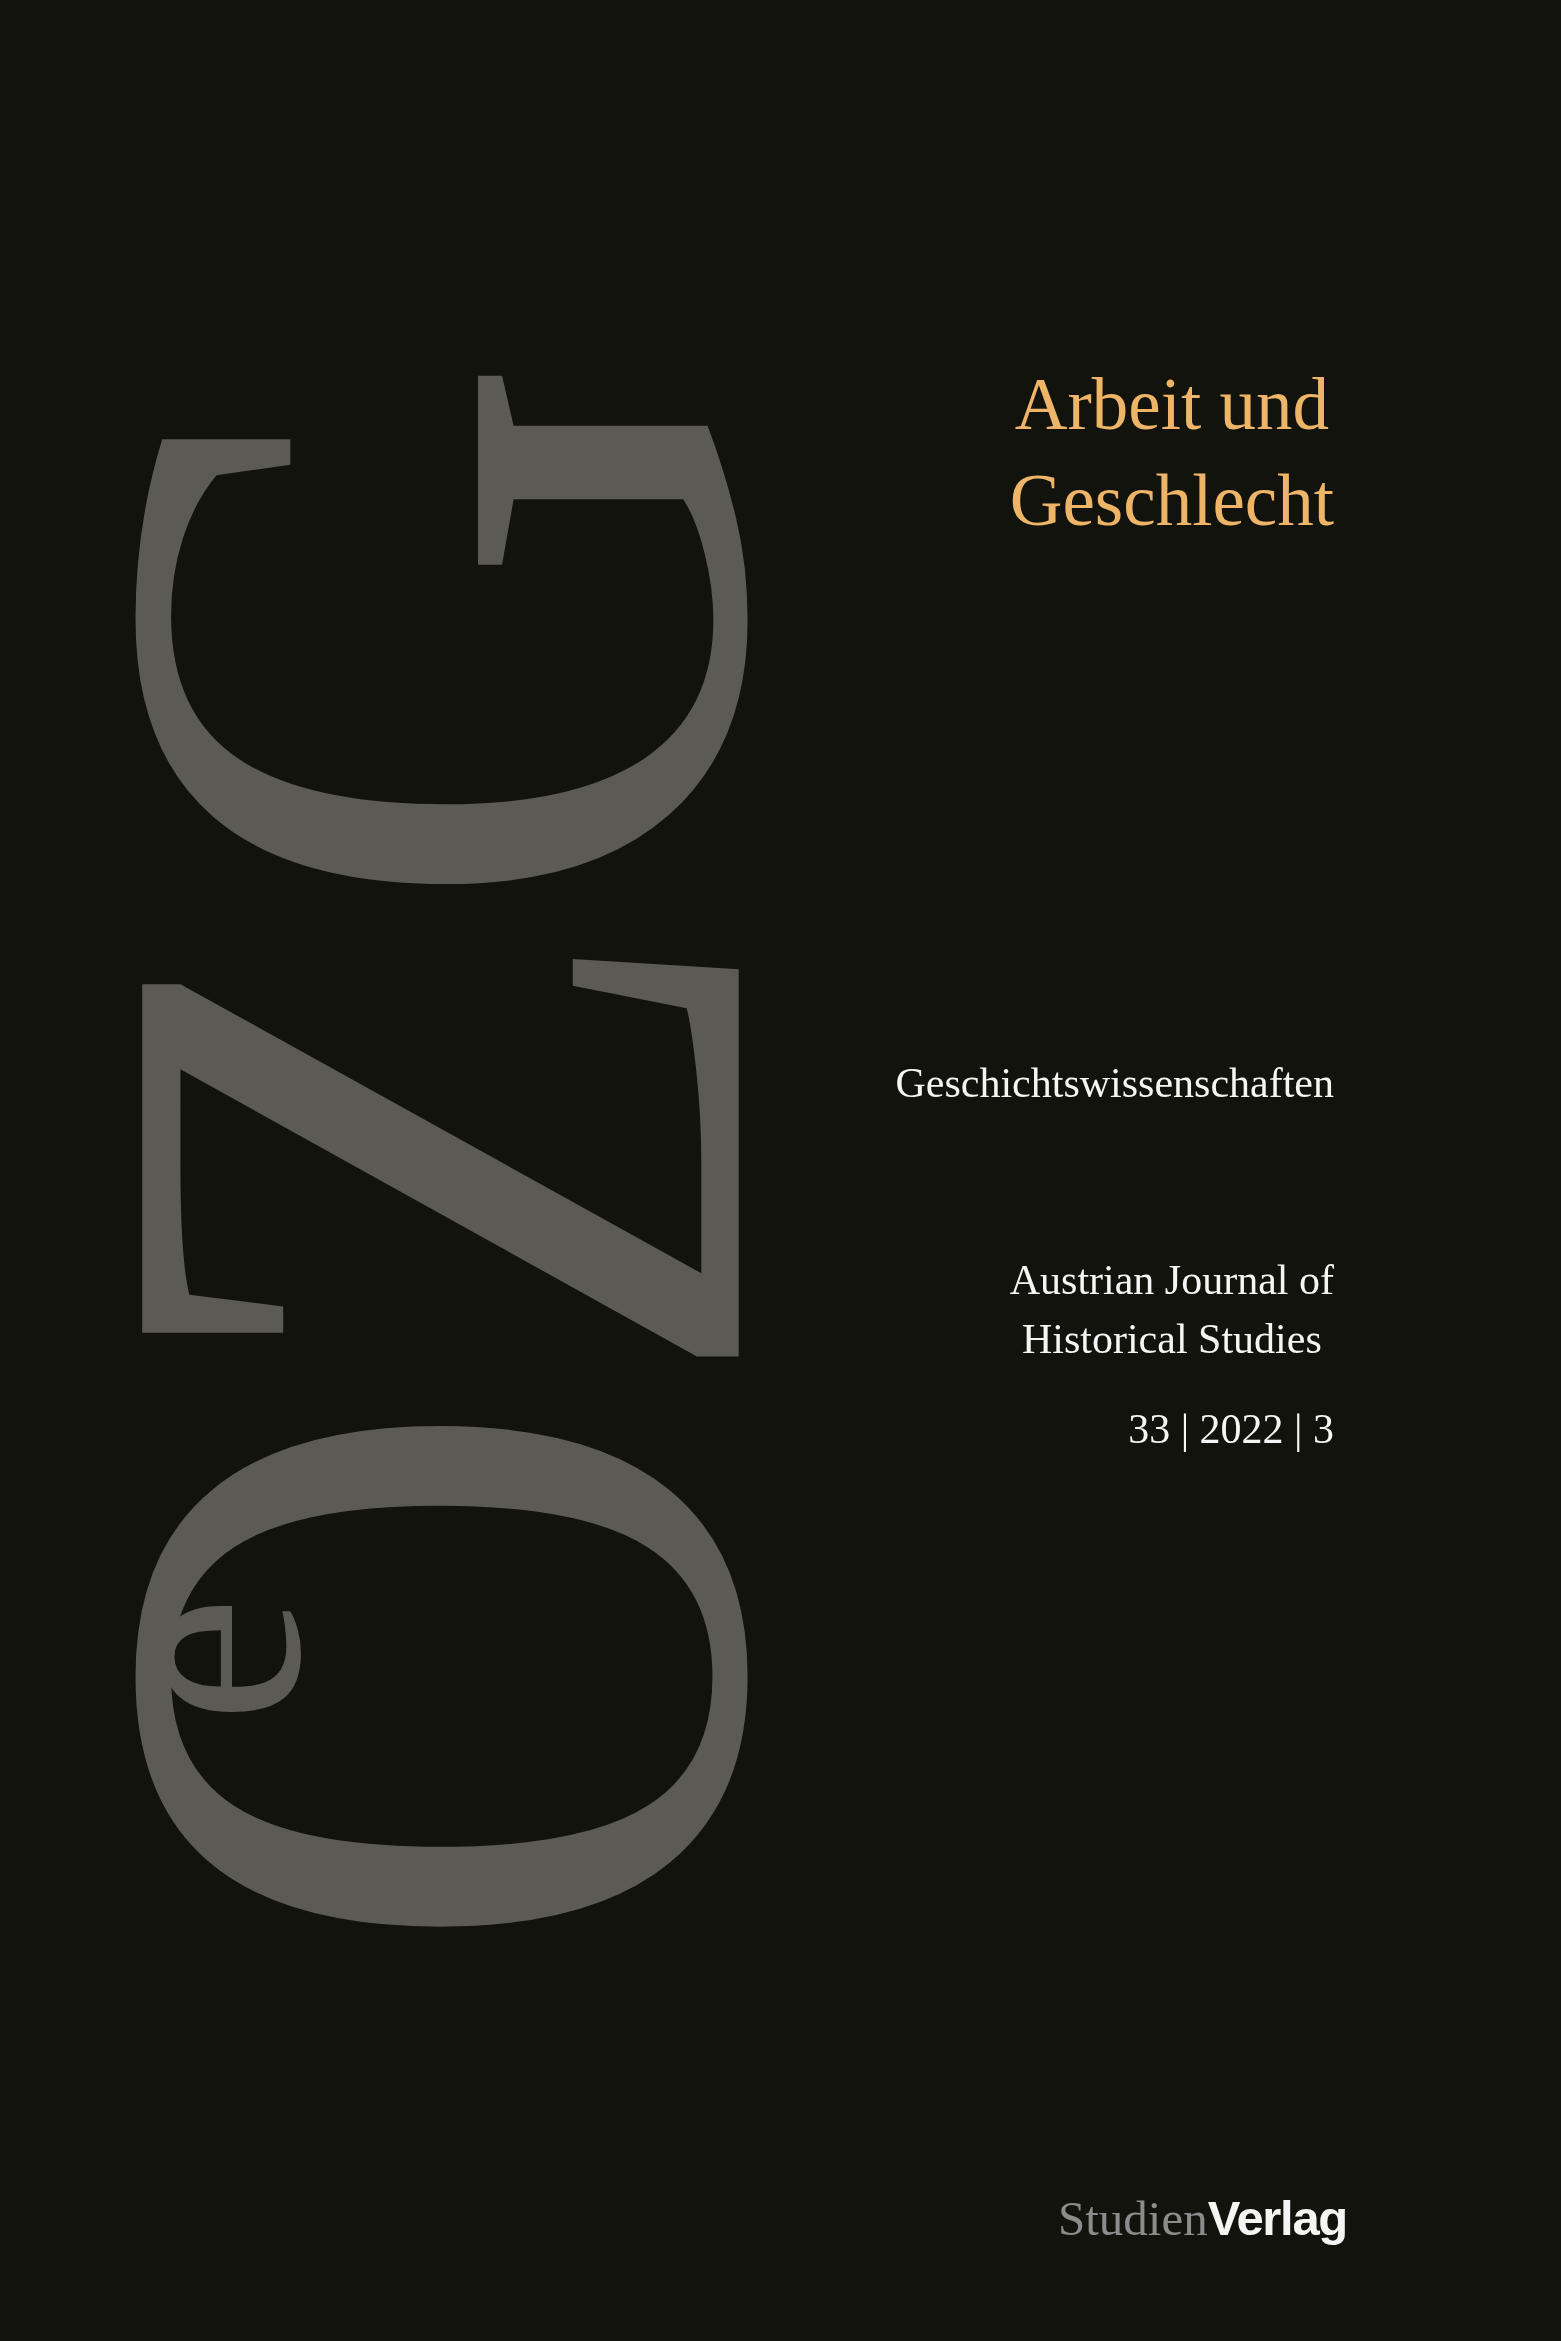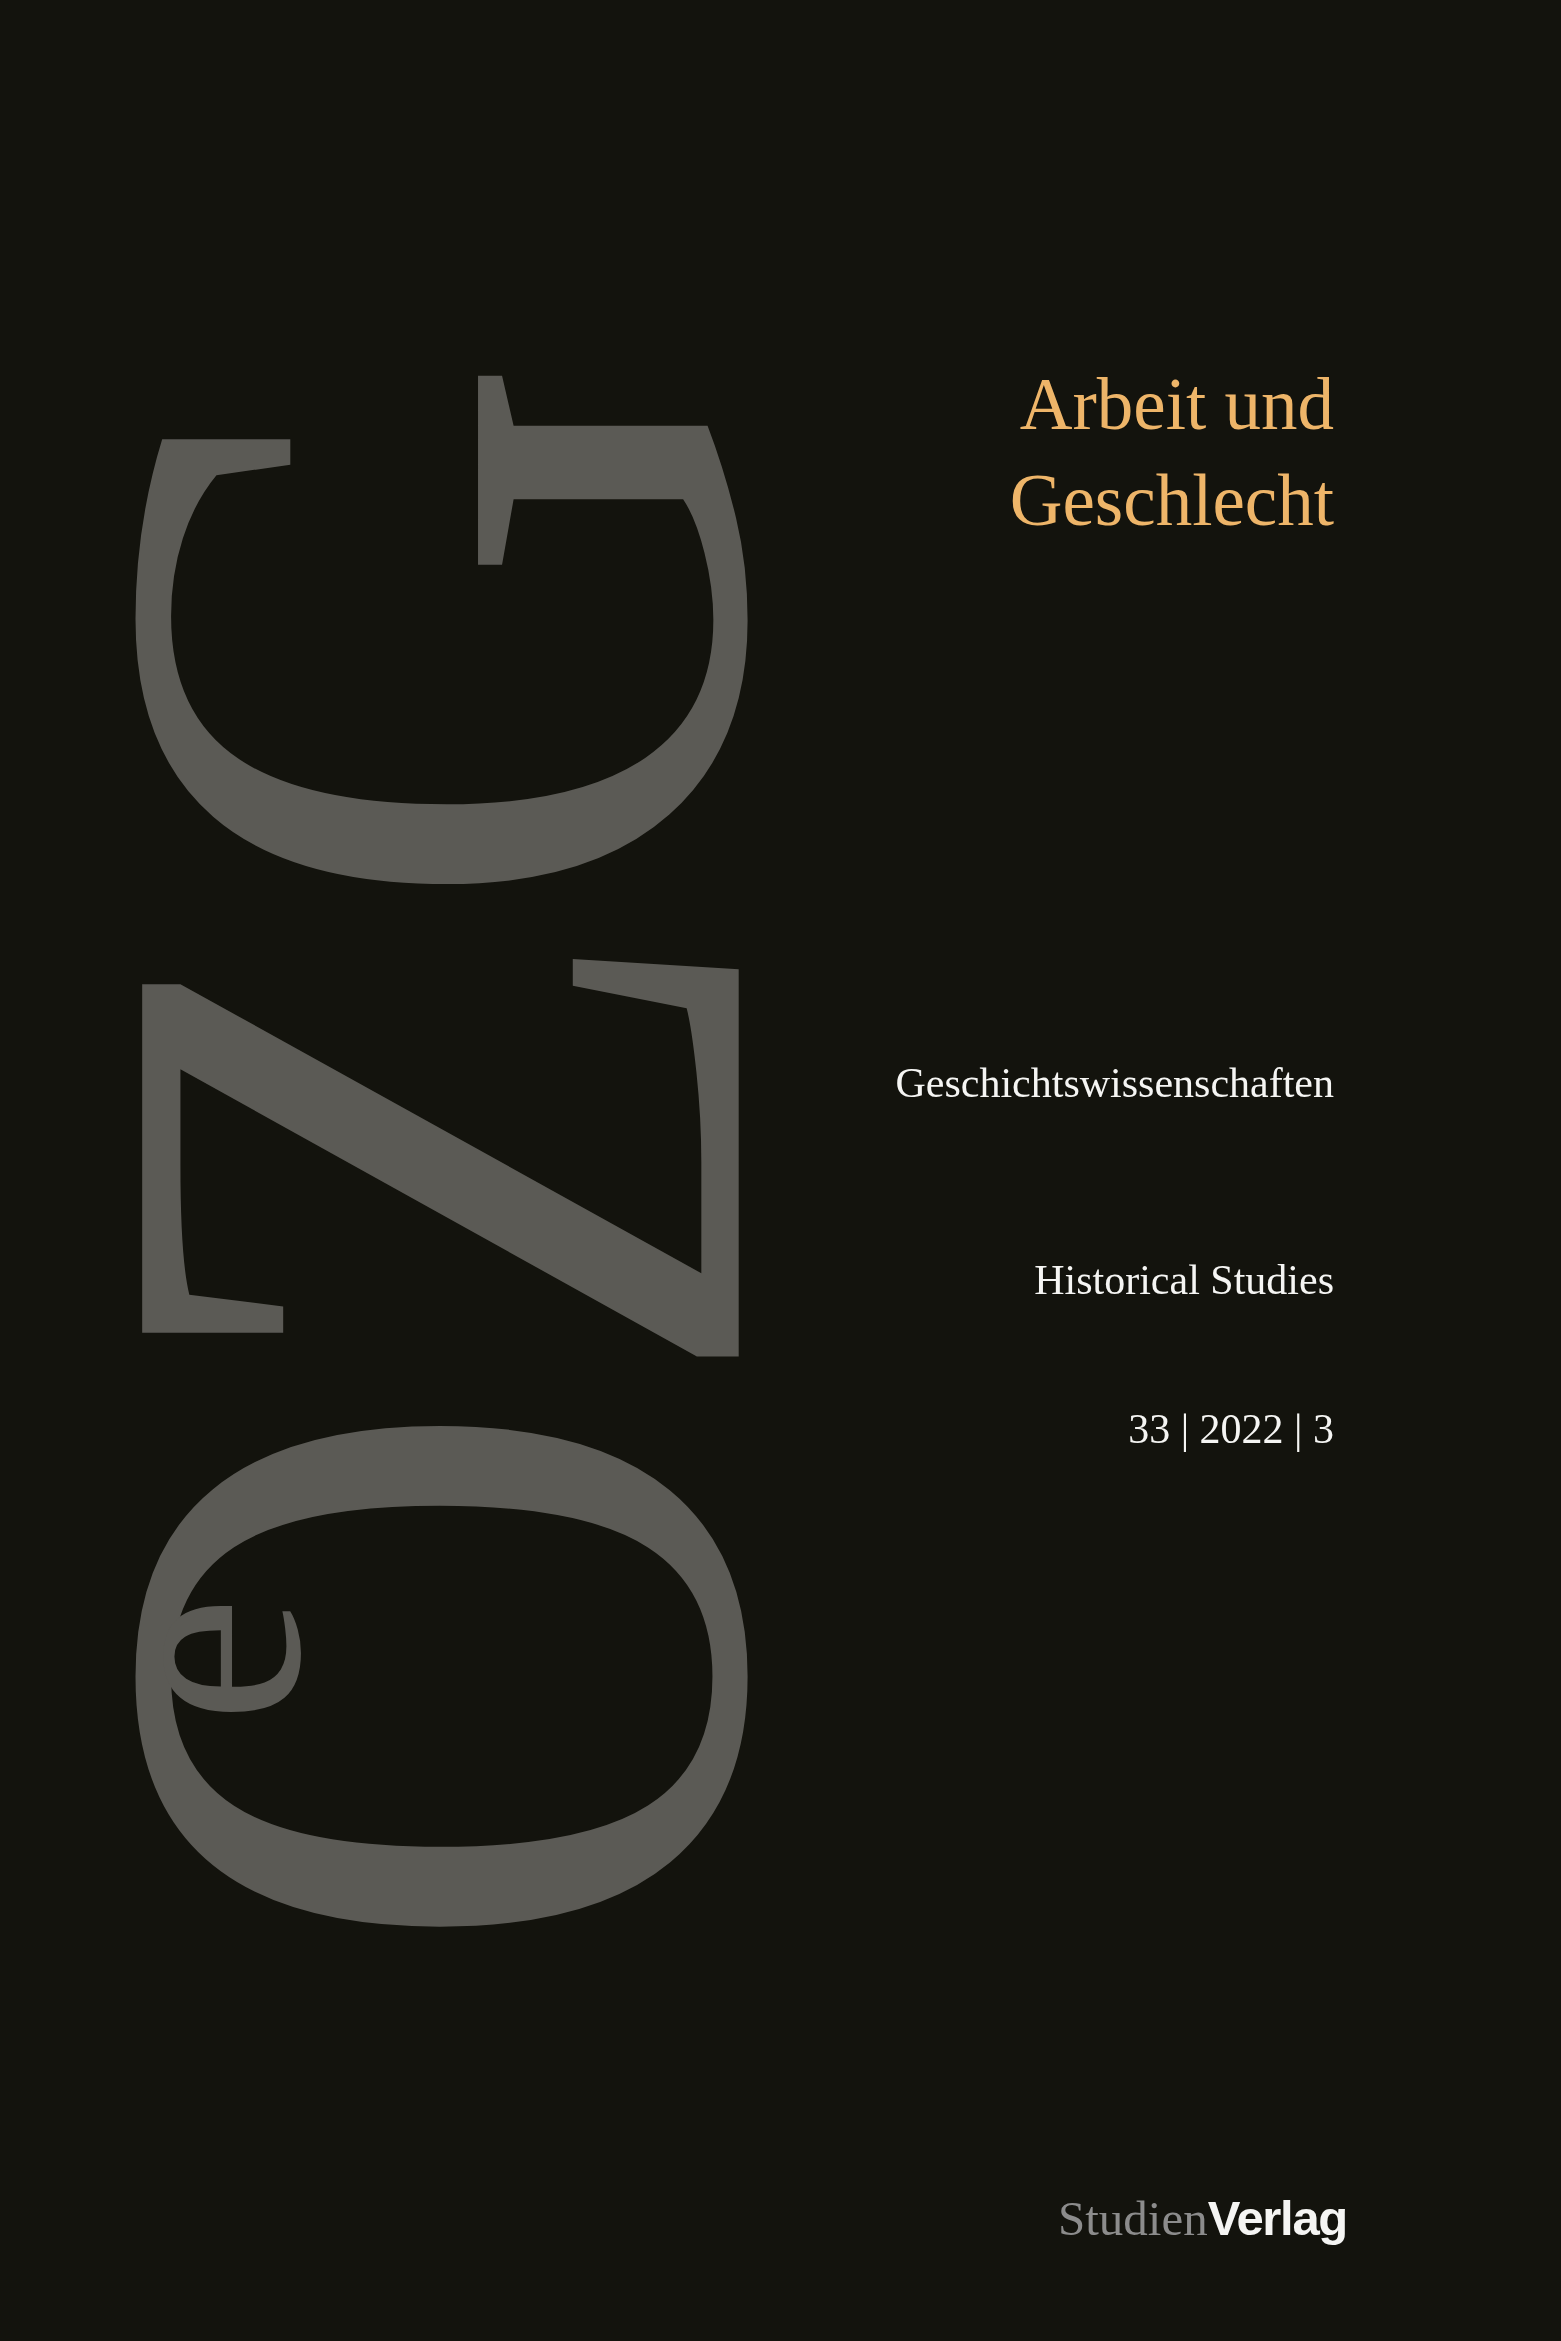--- a/index.html
+++ b/index.html
@@ -30,21 +30,21 @@
     display: block;
   }
   .wm-text {
     font-family: "Liberation Serif", "DejaVu Serif", serif;
     fill: var(--watermark, #5b5a55);
   }
   
   .txtblock {
     position: absolute;
     right: 228px;
-    text-align: right;
+    text-align: center;
     white-space: nowrap;
   }
   .title-de {
     top: 357px;
     font-size: 73px;
     line-height: 96px;
     color: var(--gold, #eeb569);
   }
   .title-en {
     top: 630px;
@@ -105,20 +105,21 @@
     <div>Arbeit und</div>
     <div>Geschlecht</div>
   </div>
 
 
   <div class="txtblock journal-de">
     <div>Geschichtswissenschaften</div>
   </div>
 
   <div class="txtblock journal-en">
+    <div>Austrian Journal of</div>
     <div>Historical Studies</div>
   </div>
 
   <div class="txtblock issue-line">
     <div>33 | 2022 | 3</div>
   </div>
 
   <div class="publisher">
     <span class="serif-part">Studien</span><span class="bold-part">Verlag</span>
   </div>

